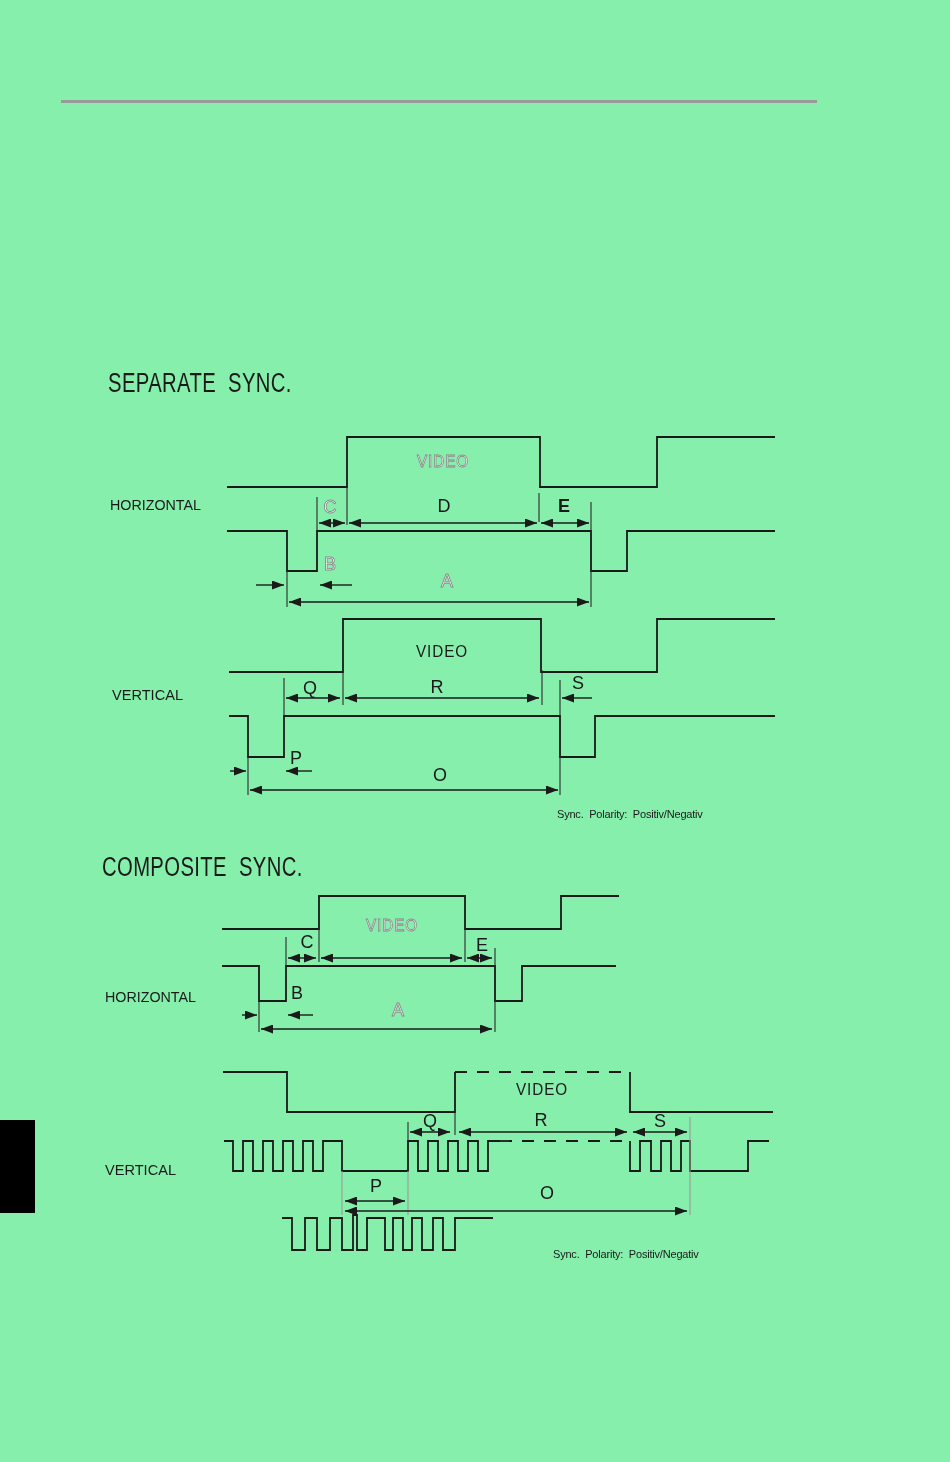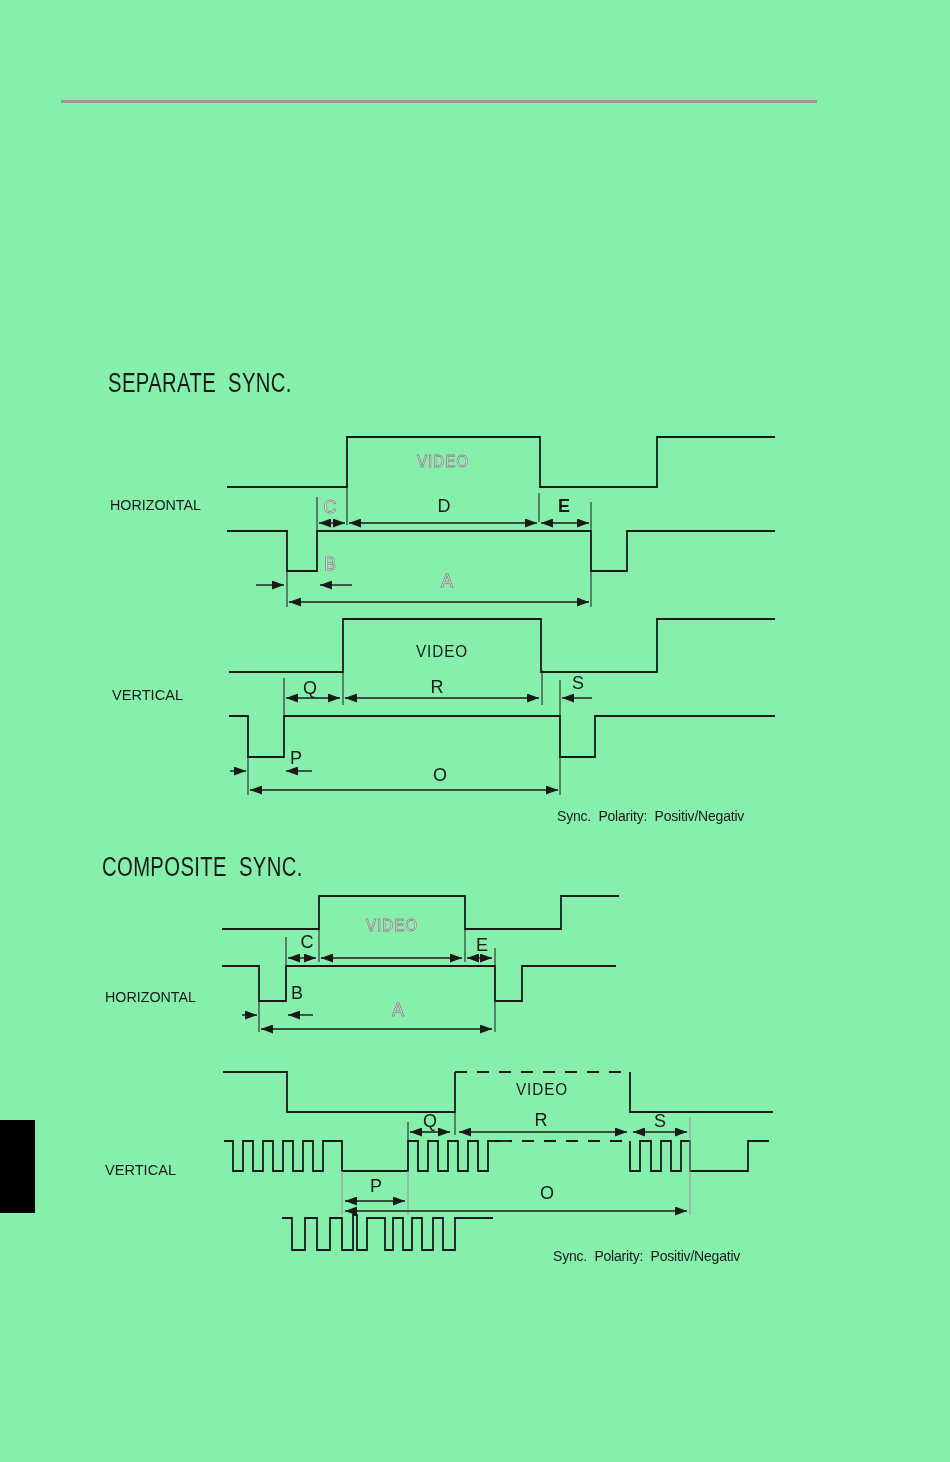--- a/index.html
+++ b/index.html
@@ -2,21 +2,21 @@
 <html><head>
 <meta charset="utf-8">
 <style>
   html,body{margin:0;padding:0;background:#ffffff;}
   .page{position:relative;width:950px;height:1462px;background:#86efac;overflow:hidden;
         font-family:"Liberation Sans", sans-serif;color:#1a1a1a;}
   .top-rule{position:absolute;left:61px;top:100px;width:756px;height:3px;background:#9a9a9a;}
   .edge-marker{position:absolute;left:0;top:1120px;width:35px;height:93px;background:#000;}
   .heading{position:absolute;font-size:27px;color:#1a1a1a;white-space:pre;
            transform:scaleX(0.75);transform-origin:0 50%;letter-spacing:0.5px;}
-  .polarity{position:absolute;font-size:14px;color:#1a1a1a;white-space:pre;letter-spacing:-0.2px;}
+  .polarity{position:absolute;font-size:11px;color:#1a1a1a;white-space:pre;letter-spacing:-0.2px;}
   svg{position:absolute;left:0;top:0;}
   .wave{fill:none;stroke:#1a1a1a;stroke-width:1.8;}
   .wave-dash{fill:none;stroke:#1a1a1a;stroke-width:1.8;stroke-dasharray:12 10;}
   .tick{fill:none;stroke:#2a2a2a;stroke-width:1.1;}
   .tick-gray{fill:none;stroke:#9a9a9a;stroke-width:1.1;}
   .dim{fill:none;stroke:#1a1a1a;stroke-width:1.4;}
   .lbl{font-family:"Liberation Sans", sans-serif;font-size:18px;fill:#1a1a1a;text-anchor:middle;}
   .lbl-bold{font-weight:bold;}
   .lbl-outline{fill:#ffffff;stroke:#8a8a8a;stroke-width:0.9;}
   .axis-lbl{font-family:"Liberation Sans", sans-serif;font-size:15px;fill:#1a1a1a;text-anchor:start;}

